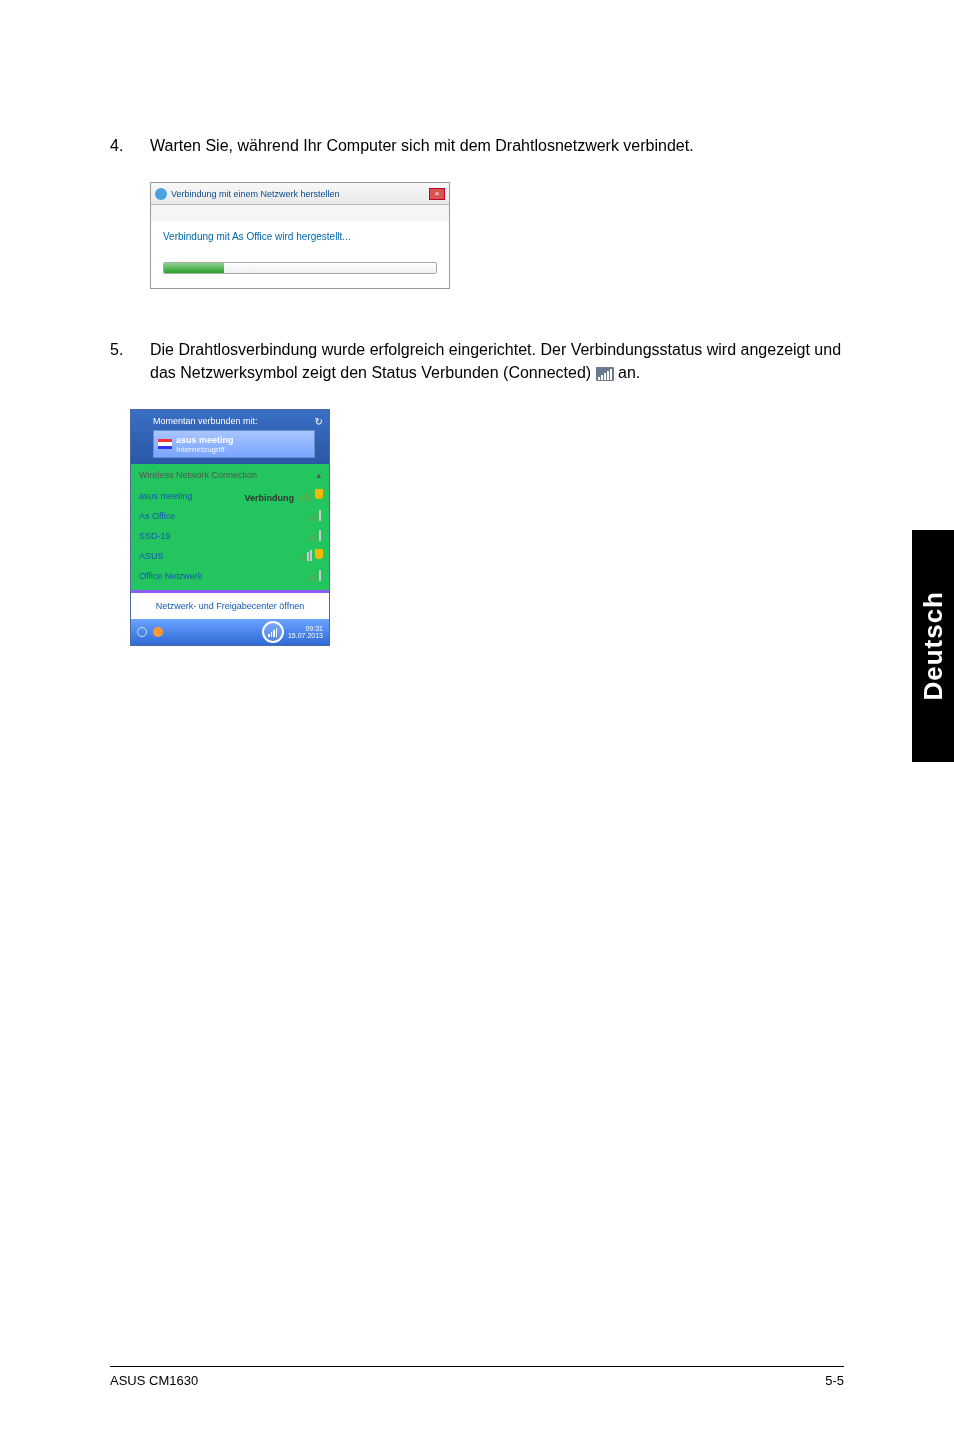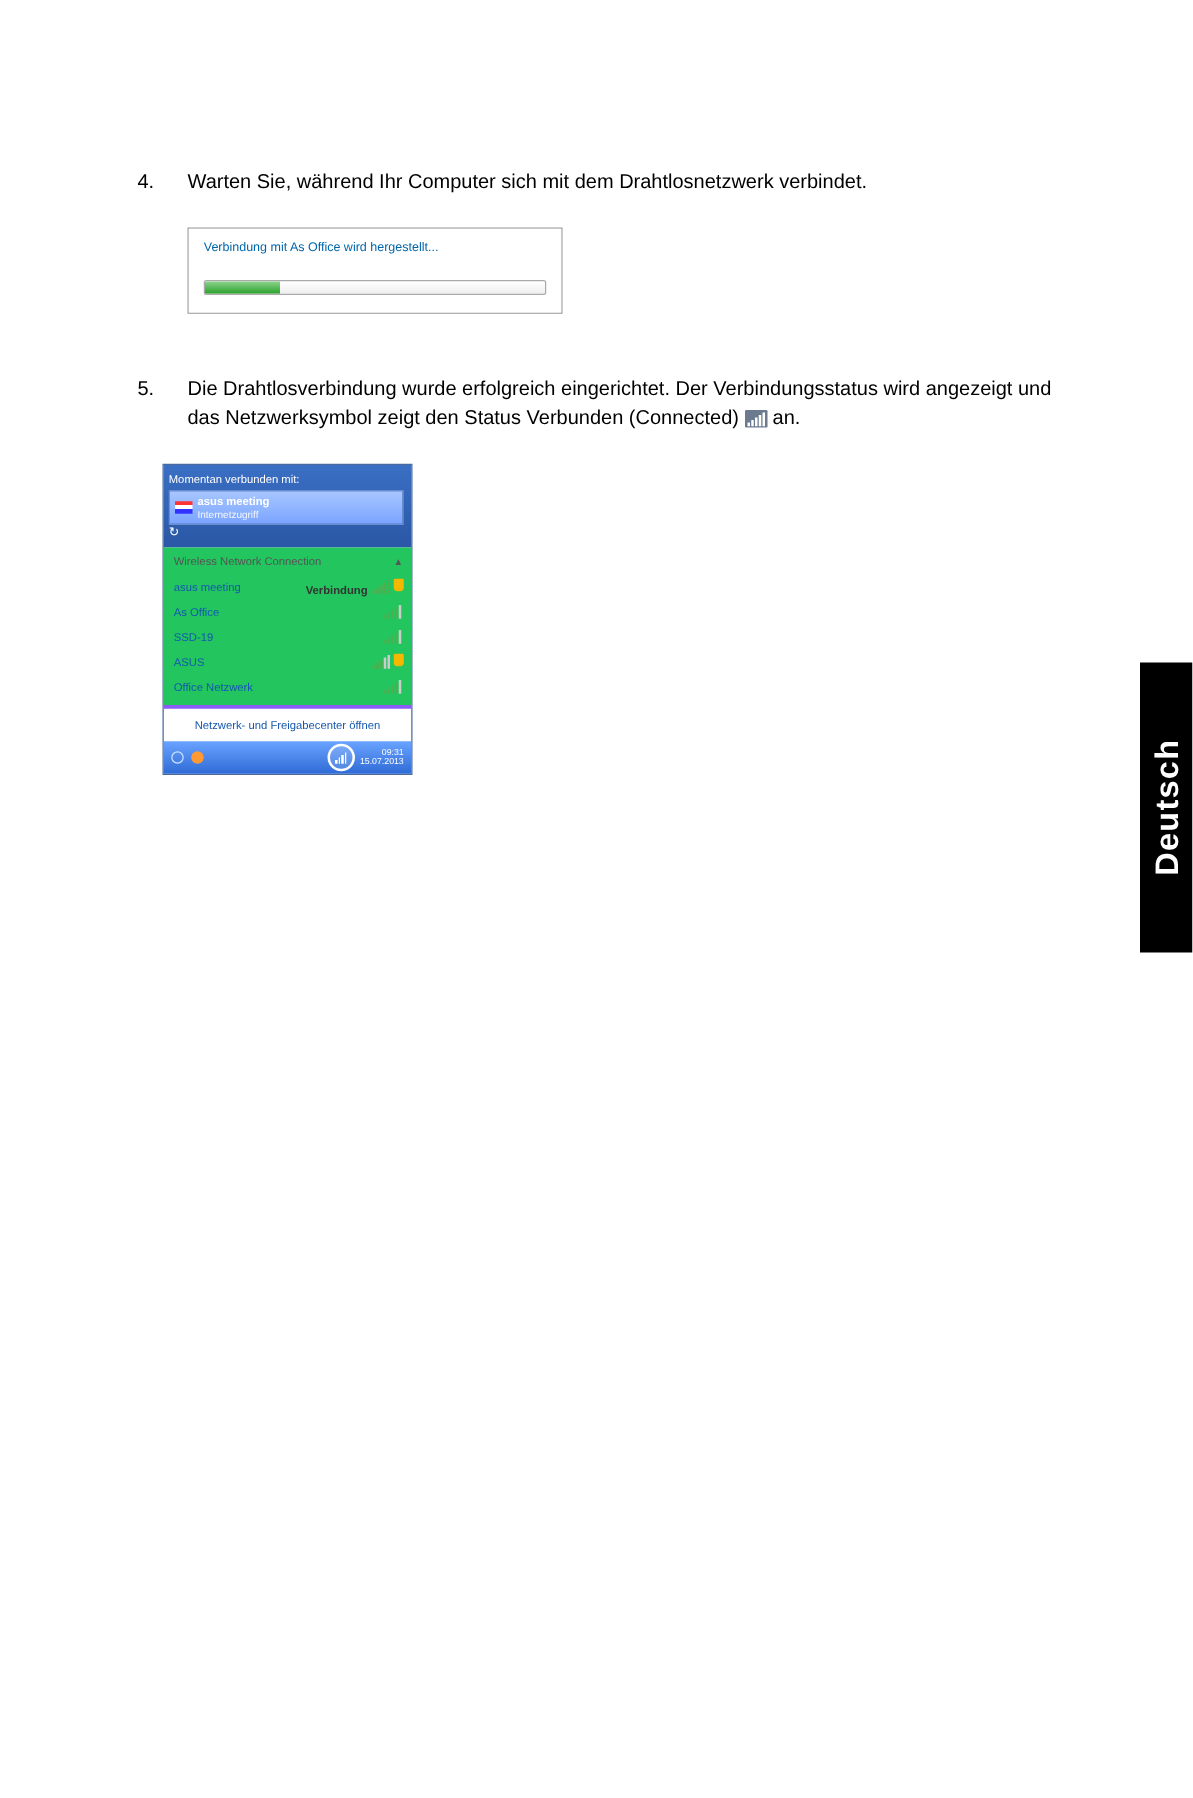--- a/index.html
+++ b/index.html
@@ -15,21 +15,21 @@
   .dialog1-titlebar {
     display: flex; align-items: center; height: 22px;
     background: linear-gradient(#f8f8f8,#e8e8e8); border-bottom: 1px solid #bbb;
     padding: 0 4px; font-size: 9px; color: #0a4b8c;
   }
   .dialog1-titlebar .icon-globe { width:12px; height:12px; border-radius:50%; background:#4aa3df; margin-right:4px; }
   .dialog1-titlebar .spacer { flex:1; }
   .dialog1-titlebar .winbtns { display:flex; gap:0; }
   .dialog1-titlebar .winbtn { width:16px; height:12px; border:1px solid #888; font-size:8px; display:flex; align-items:center; justify-content:center; }
   .dialog1-titlebar .closebtn { background:#d9534f; border-color:#b03; color:#fff; }
-  .dialog1-body { background:#fff; padding:10px 12px 6px 12px; }
+  .dialog1-body { background:#fff; padding:10px 12px 6px 12px;margin-top:16px; }
   .dialog1-body .msg { font-size:10px; color:#0066aa; margin-bottom:20px; }
   .progressbar { height:12px; border:1px solid #aaa; border-radius:2px; background:linear-gradient(#fff,#eee); overflow:hidden; margin-bottom:8px; }
   .progressbar .fill { width:22%; height:100%; background:linear-gradient(#8ed28e,#2aa12a); }
   .dialog1-footer { background:#f0f0f0; padding:6px 8px; display:flex; justify-content:flex-end; border-top:1px solid #ccc; }
   .btn-cancel { font-size:9px; padding:2px 8px; border:1px solid #999; background:linear-gradient(#fff,#ddd); border-radius:2px; }
 
   .step5-body .inline-icon {
     display:inline-flex; width:18px; height:14px; background:#6b7a8f; vertical-align:middle;
     align-items:flex-end; justify-content:center; gap:1px; padding:1px 2px; border-radius:1px;
   }
@@ -38,22 +38,22 @@
   .step5-body .inline-icon span:nth-child(2){height:5px;}
   .step5-body .inline-icon span:nth-child(3){height:7px;}
   .step5-body .inline-icon span:nth-child(4){height:9px;}
   .step5-body .inline-icon span:nth-child(5){height:11px;}
 
   .popup {
     width: 200px; margin: 25px 0 0 20px; border:1px solid #4a6a9c;
     background:#fff; font-size:10px;
   }
   .popup-top {
-    background:linear-gradient(#3a6fc4,#2a57a5); color:#fff; padding:6px 6px 6px 4px;
-    display:flex; justify-content:space-between;flex-direction:column;
+    background:linear-gradient(#3a6fc4,#2a57a5); color:#fff; padding:6px 6px 6px 22px;
+    display:flex; justify-content:space-between;
   }
   .popup-top-left { flex:1; }
   .popup-top-title { font-size:9px; }
   .popup-top .sig { font-size:10px; align-self:flex-start; }
   .popup-current {
     display:flex; align-items:center; gap:4px;
     background:linear-gradient(#a8c6ff,#7aa4ff); color:#fff; margin:4px 0 0 0;
     padding:3px 4px; border:1px solid #6a8dd0;
   }
   .popup-current .flag { width:14px; height:10px; background:linear-gradient(#f33 33%,#fff 33% 66%,#33f 66%); }
@@ -109,20 +109,28 @@
 <body>
 
 <div class="page">
 
   <div class="step">
     <div class="step-num">4.</div>
     <div class="step-body">Warten Sie, während Ihr Computer sich mit dem Drahtlosnetzwerk verbindet.</div>
   </div>
 
   <div class="dialog1">
+    <div class="dialog1-titlebar">
+      <div class="icon-globe"></div>
+      <span>Verbindung mit einem Netzwerk herstellen</span>
+      <div class="spacer"></div>
+      <div class="winbtns">
+        <div class="winbtn closebtn">×</div>
+      </div>
+    </div>
     <div class="dialog1-body">
       <div class="msg">Verbindung mit As Office wird hergestellt...</div>
       <div class="progressbar">
         <div class="fill"></div>
       </div>
     </div>
   </div>
 
   <div class="step">
     <div class="step-num">5.</div>
@@ -229,14 +237,18 @@
           <div>15.07.2013</div>
         </div>
       </div>
     </div>
   </div>
 
   <div class="side-tab">
     <span>Deutsch</span>
   </div>
 
+  <div class="footer">
+    <span>ASUS CM1630</span>
+    <span>5-5</span>
+  </div>
 
 </div>
 
 </body></html>

